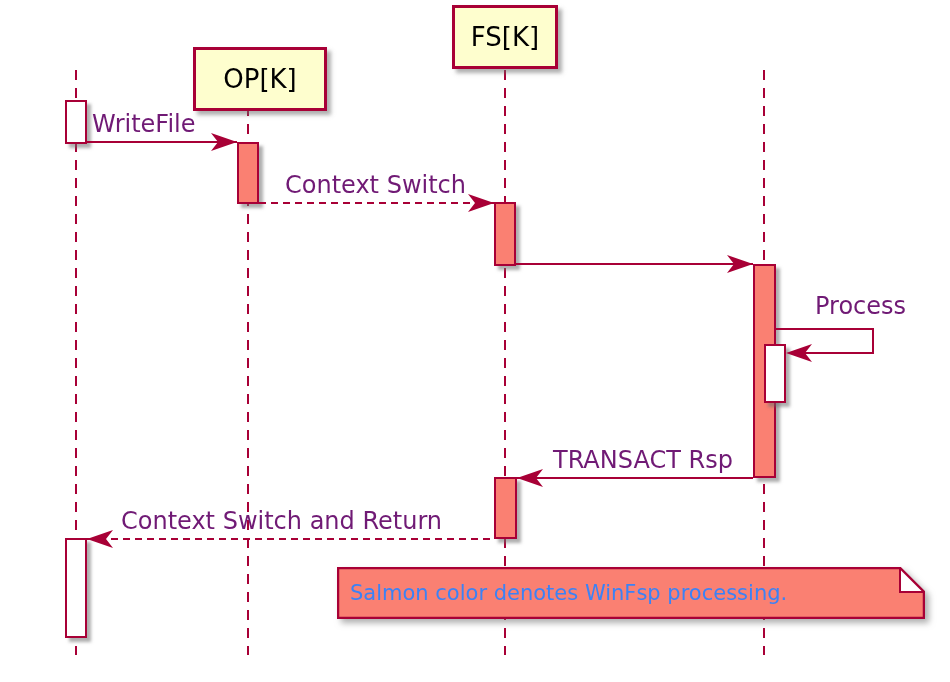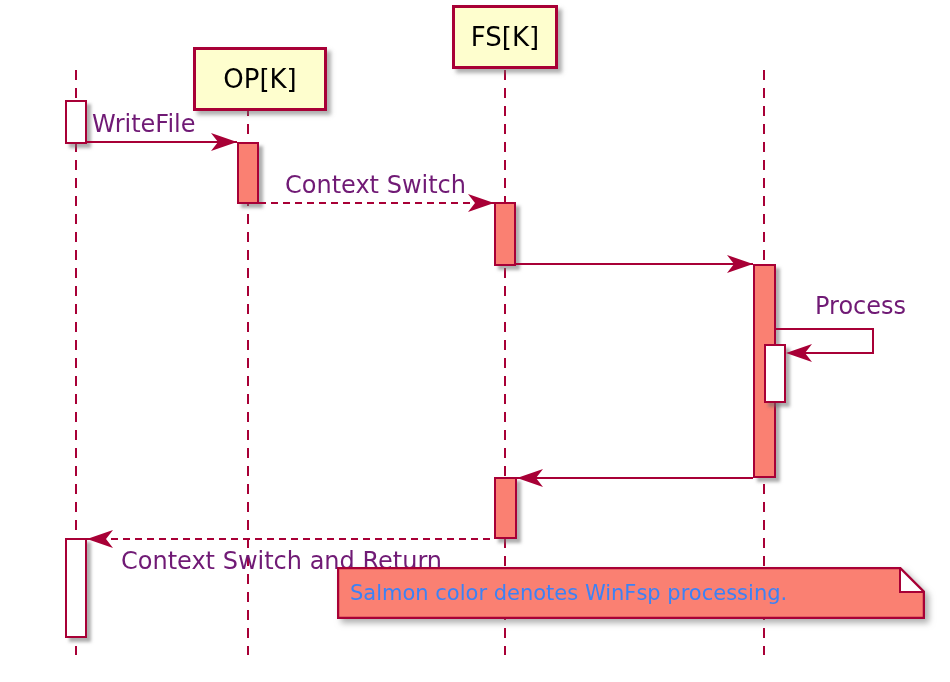--- a/index.html
+++ b/index.html
@@ -158,28 +158,29 @@
       </svg>
   </div>
   <div class="mlabel" style="left:800px; top:292px;margin-left:15px;">Process</div>
 
   <div class="mline" style="left:517px; top:477px; width:236px;"></div>
   <div class="arrowhead" style="left:517px; top:469px;">
     <svg width="26" height="18" viewBox="0 0 26 18">
         <polygon points="26,0 0,9 26,18 19,9" fill="#A80036"></polygon>
       </svg>
   </div>
+  <div class="mlabel" style="left:553px; top:446px;">TRANSACT Rsp</div>
 
   <div class="mline dashed" style="left:87px; top:538px; width:407px;"></div>
   <div class="arrowhead" style="left:87px; top:530px;">
     <svg width="26" height="18" viewBox="0 0 26 18">
         <polygon points="26,0 0,9 26,18 19,9" fill="#A80036"></polygon>
       </svg>
   </div>
-  <div class="mlabel" style="left:121px; top:507px;margin-top:40px;">Context Switch and Return</div>
+  <div class="mlabel" style="left:121px; top:507px;">Context Switch and Return</div>
 
   <div class="note">
     <svg width="588" height="52" viewBox="0 0 588 52">
       <polygon points="1,1 563,1 587,25 587,51 1,51" fill="#FA8072" stroke="#A80036" stroke-width="2.5"></polygon>
       <polygon points="563,1 563,25 587,25" fill="#FFFFFF" stroke="#A80036" stroke-width="2"></polygon>
     </svg>
     <div class="note-text">Salmon color denotes WinFsp processing.</div>
   </div>
 
 </div>

